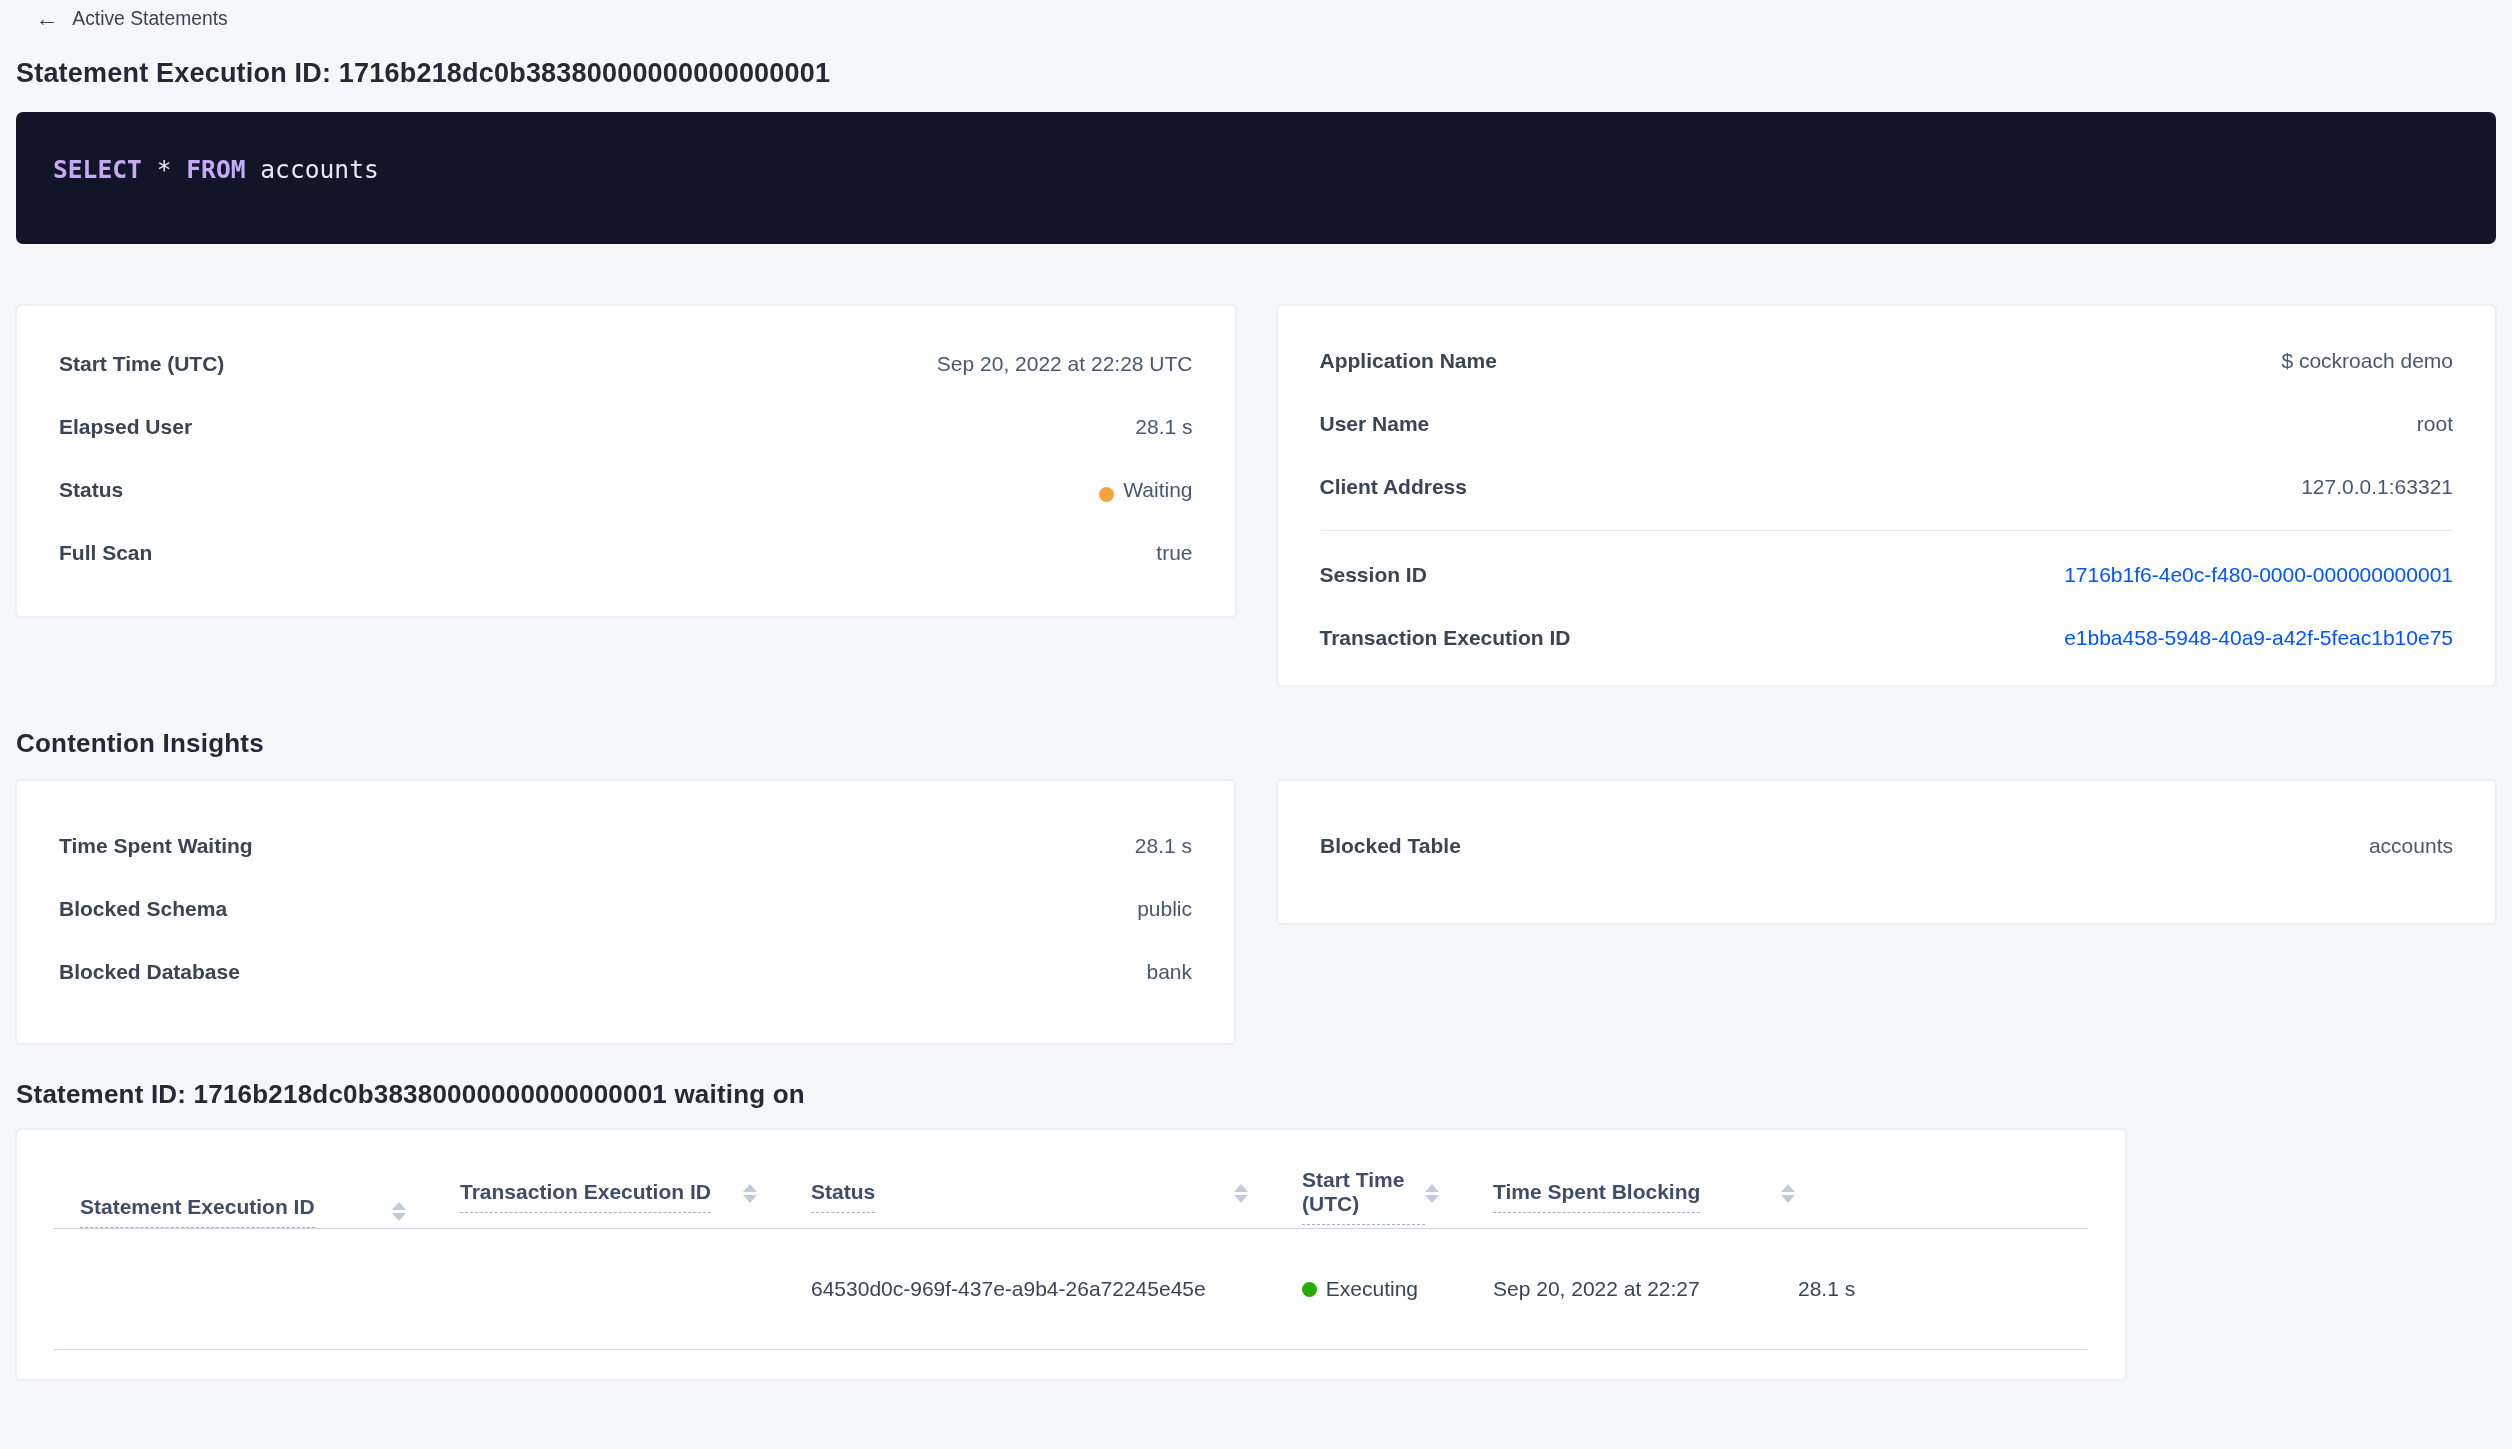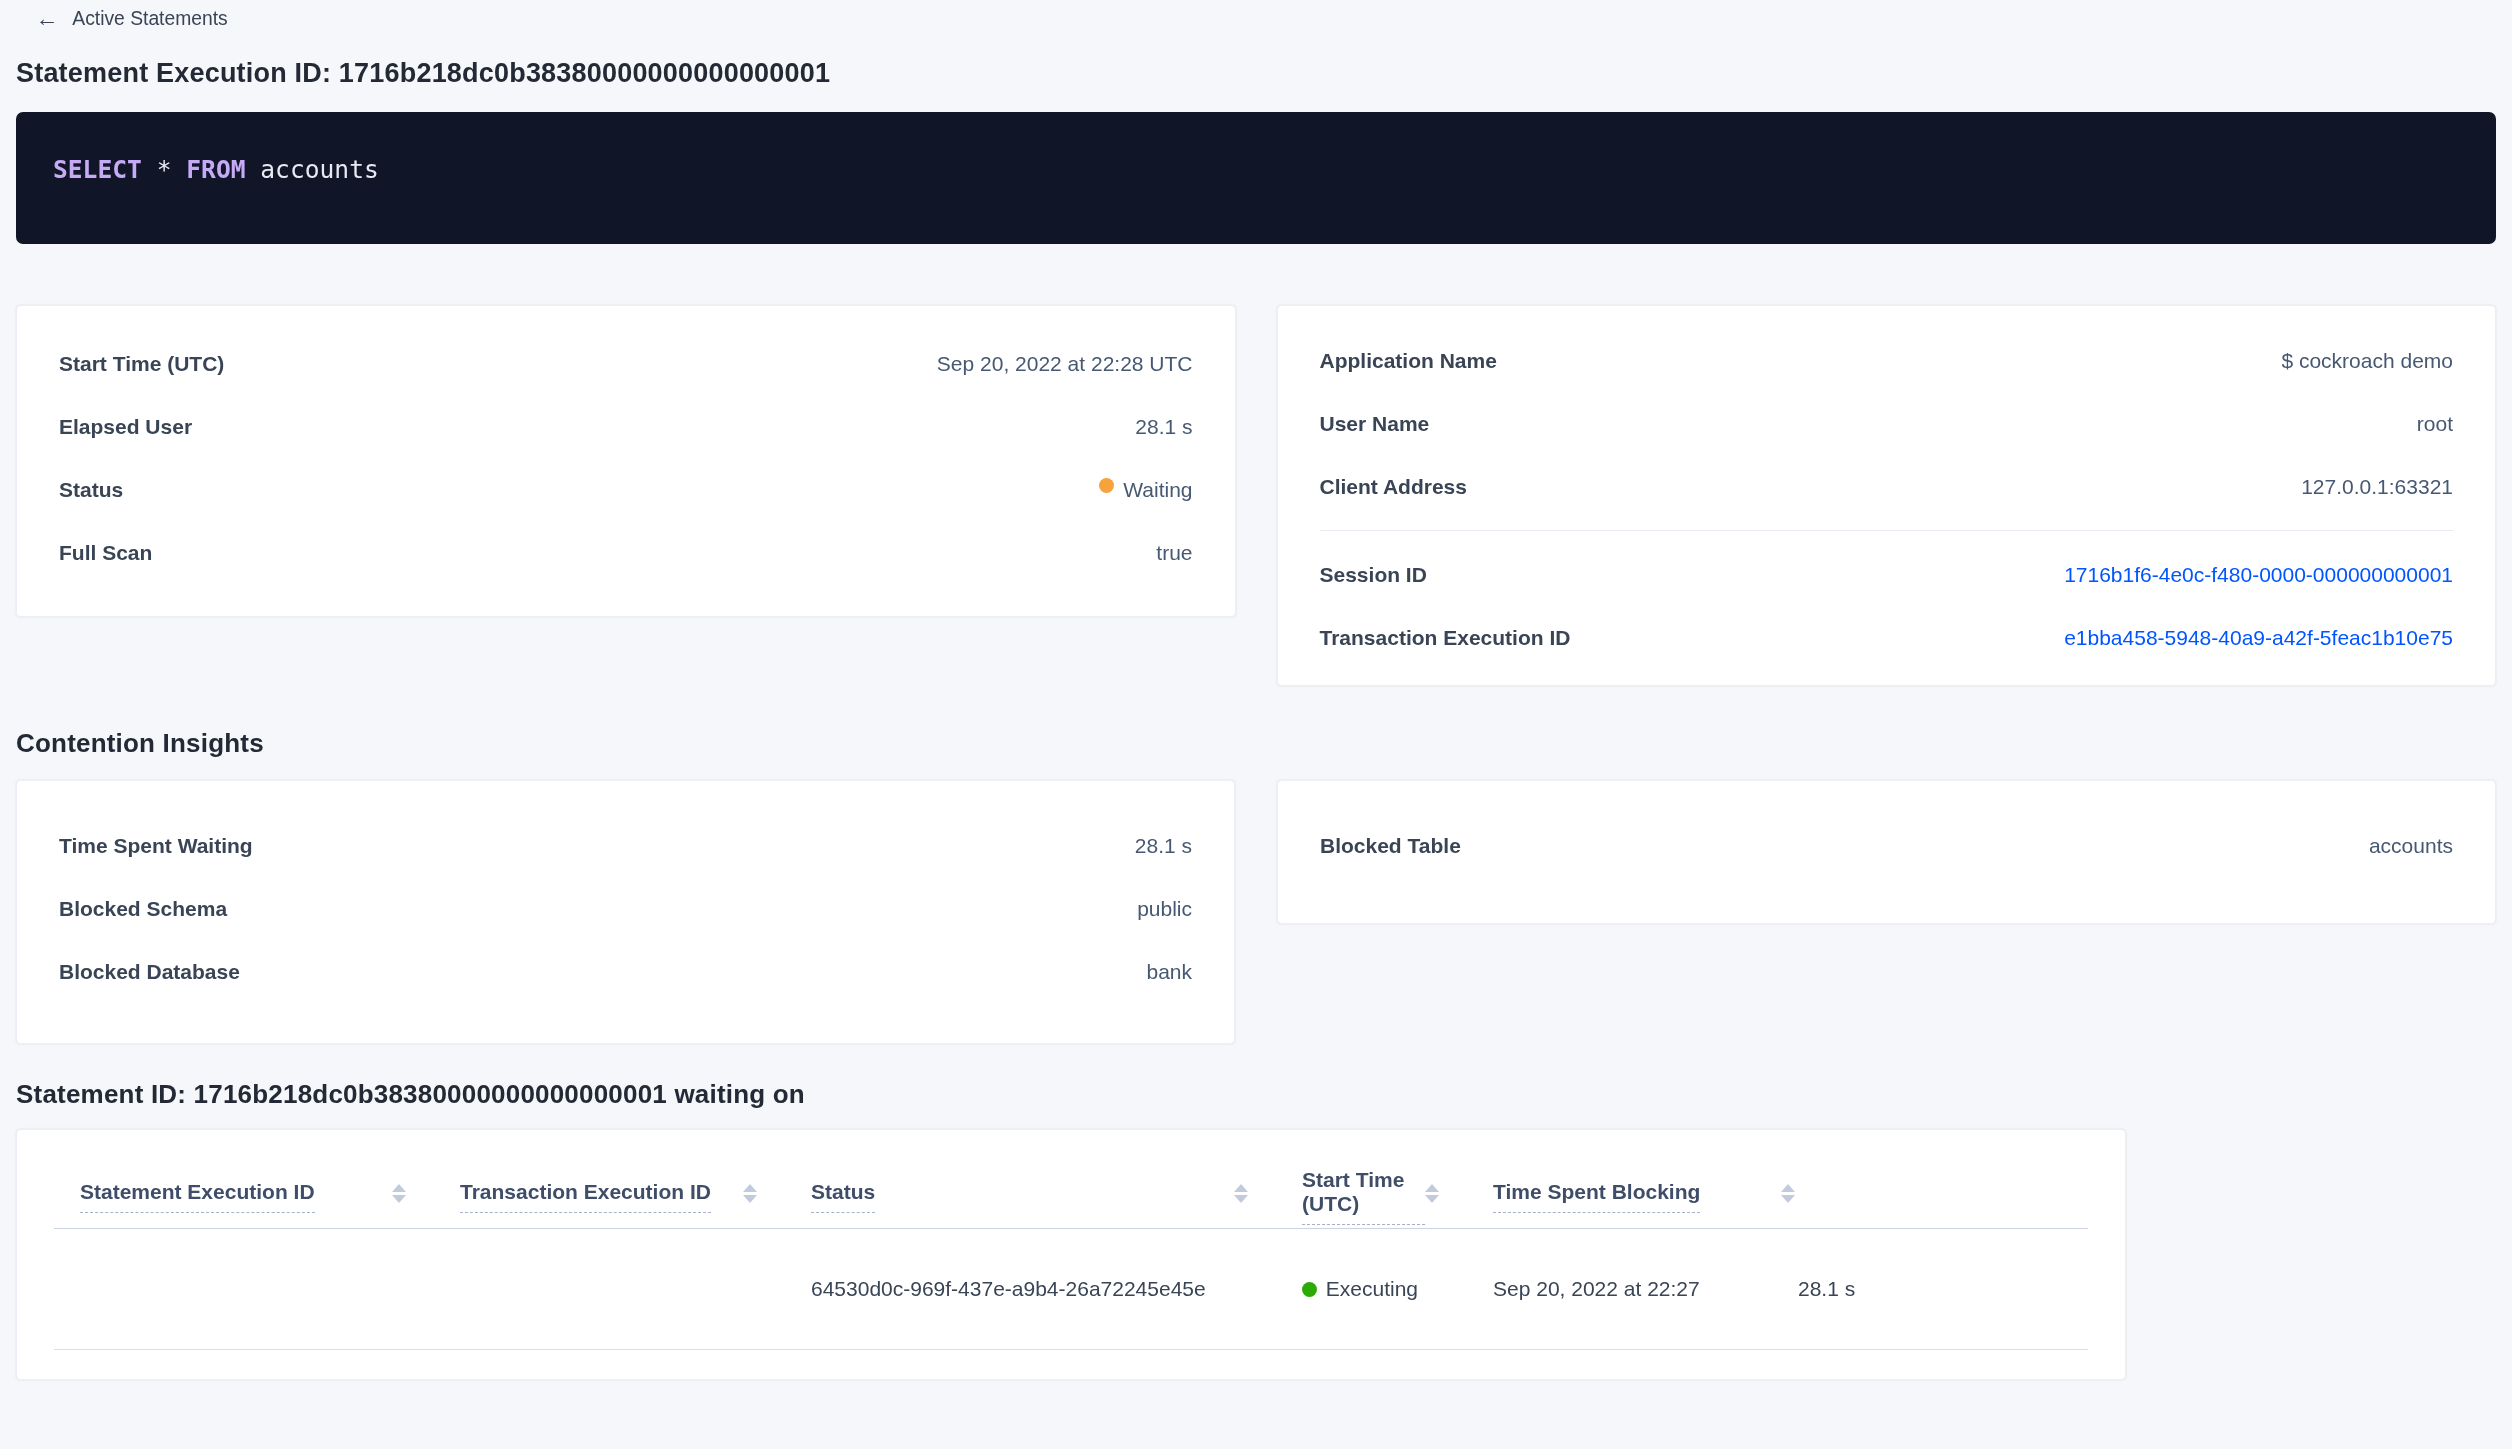--- a/index.html
+++ b/index.html
@@ -66,21 +66,21 @@
     font-size: 21px;
   }
   .kv-label { font-weight: bold; color: #394455; }
   .kv-value { color: #475872; text-align: right; }
   .kv-value.link { color: #0055ff; cursor: pointer; }
   .card-divider {
     border: none; border-top: 1.8px solid #e8ebf2;
     margin: 12.3px 0;
   }
 
-  .status-value { display: flex; align-items: flex-start; gap: 8.8px; }
+  .status-value { display: flex; align-items: flex-end; gap: 8.8px; }
   .dot {
     width: 15px; height: 15px; border-radius: 50%;
     display: inline-block; flex: 0 0 auto;
   }
   .dot-waiting { background: #f7a23b; }
   .dot-executing { background: #2dab05; }
 
   
   h2.section-heading {
     font-size: 26px; font-weight: bold; color: #242a35;
@@ -102,21 +102,21 @@
     display: grid;
     grid-template-columns: 406px 351px 491px 191px 305px 1fr;
     margin: 0 37px;
   }
   .thead {
     padding-top: 35px;
     border-bottom: 1.8px solid #ccd3e2;
     height: 99px;
   }
   .th { display: flex; align-items: center; }
-  .th:first-child { padding-left: 26px; }
+  .th:first-child { padding-left: 26px; align-items: flex-end; }
   .th-label {
     font-size: 21px; font-weight: bold; color: #3f4d68;
     border-bottom: 1.8px dashed #a6b0c7;
     padding-bottom: 8px;
     cursor: pointer;
   }
   .sort {
     display: flex; flex-direction: column; gap: 3.5px;
     margin-left: auto; margin-right: 54px;
     cursor: pointer; padding-bottom: 7px;

